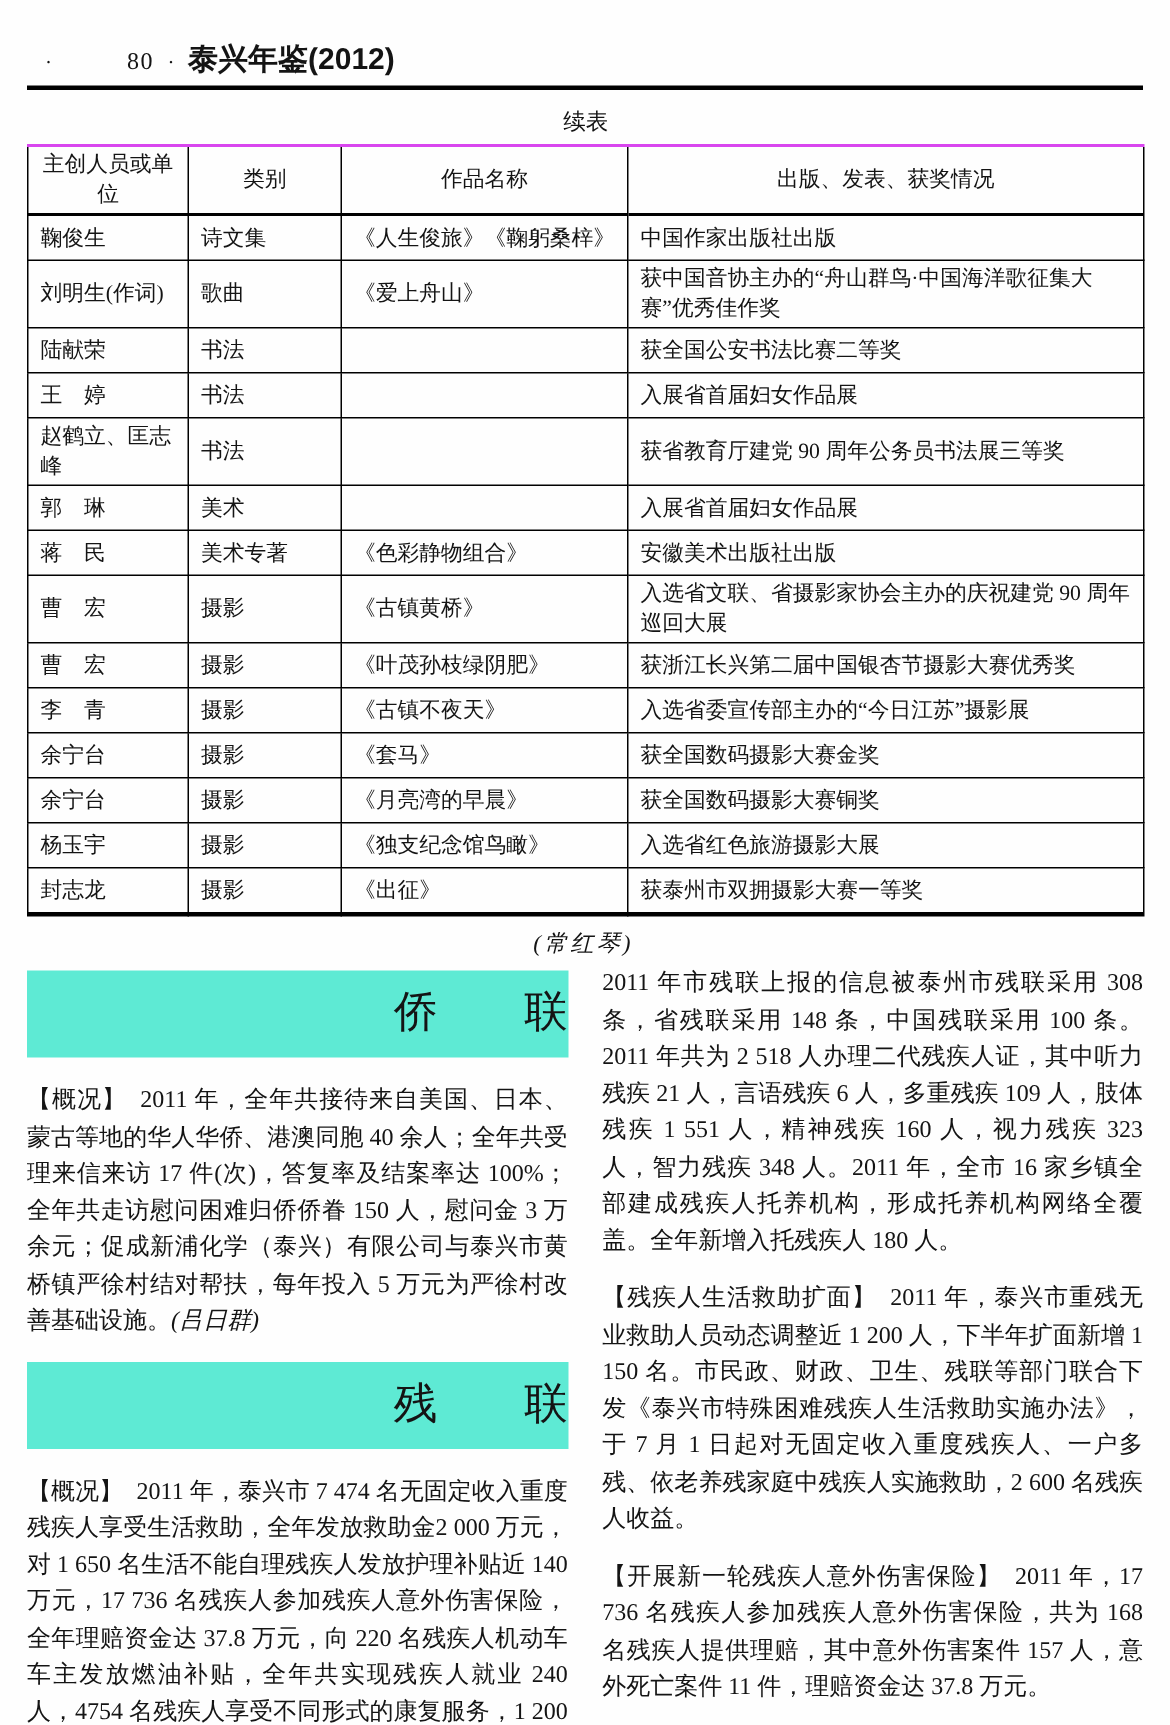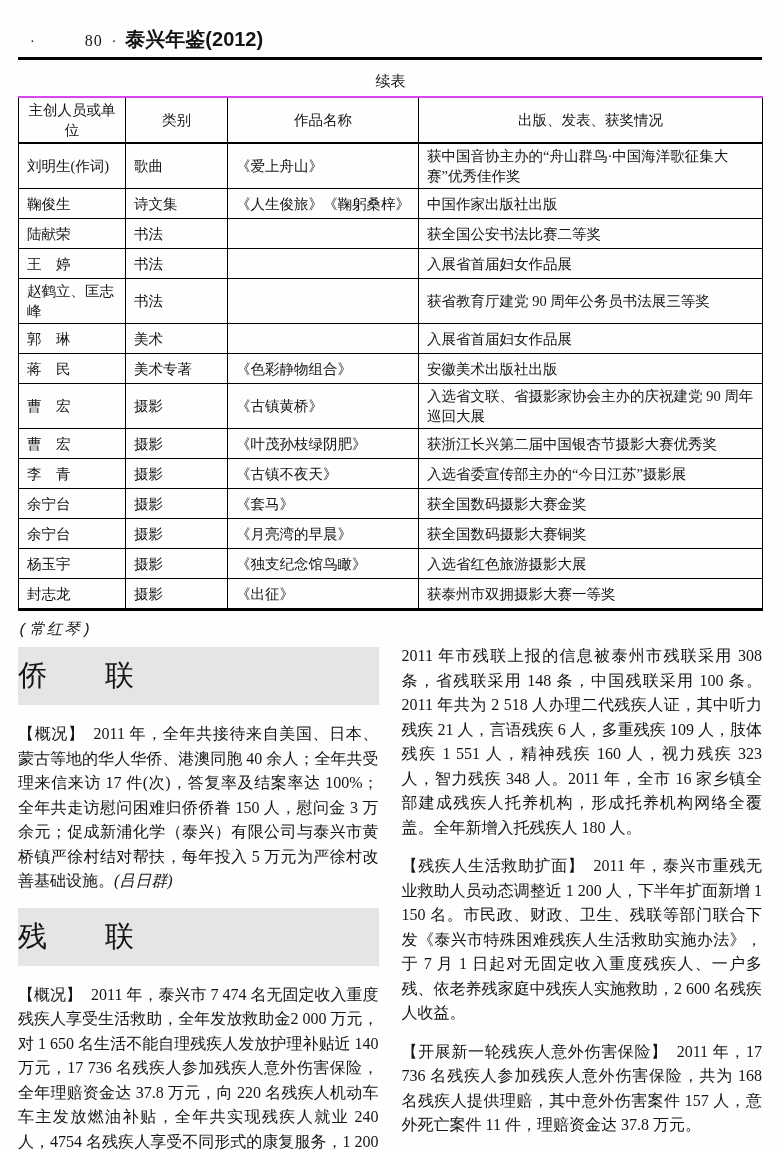--- a/index.html
+++ b/index.html
@@ -35,30 +35,30 @@
     line-height:20px;overflow:hidden;
   }
   table.works thead th{
     font-weight:normal;text-align:center;height:22px;
     border-bottom:2px solid #000;
   }
   table.works td{height:25px;text-align:left;}
   table.works td.c4{padding-right:6px;}
 
   .table-sig{
-    text-align:left;font-size:15.5px;margin:8px 2px 2px 0;
-    font-style:italic;letter-spacing:2px;font-family:Liberation Mono, monospace;
+    text-align:center;font-size:15.5px;margin:8px 2px 2px 0;
+    font-style:italic;letter-spacing:2px;
   }
 
   
   .cols{display:flex;gap:23px;margin-top:4px;}
   .col{flex:1;min-width:0;font-size:16px;line-height:24.5px;text-align:justify;}
 
   .section-box{
-    background:#e5e5e5;text-align:left;
+    background:#5eead4;text-align:right;
     font-size:29px;line-height:1;
     padding:14px 0 15px 0;margin:3px 0 17px 0;
   }
   .para{margin:0 0 14px 0;}
   .entry-head{
     font-family:"Liberation Sans","DejaVu Sans",sans-serif;
     font-weight:normal;margin-right:9px;
   }
   .para-sig{font-style:italic;}
 </style>
@@ -88,30 +88,30 @@
       <thead>
         <tr id="table-header-row">
             <th>主创人员或单位</th>
             <th>类别</th>
             <th>作品名称</th>
             <th>出版、发表、获奖情况</th>
           </tr>
       </thead>
       <tbody id="table-body">
           <tr>
+            <td class="c1">鞠俊生</td>
+            <td class="c2">诗文集</td>
+            <td class="c3">《人生俊旅》《鞠躬桑梓》</td>
+            <td class="c4">中国作家出版社出版</td>
+          </tr>
+          <tr>
             <td class="c1">刘明生(作词)</td>
             <td class="c2">歌曲</td>
             <td class="c3">《爱上舟山》</td>
             <td class="c4">获中国音协主办的“舟山群鸟·中国海洋歌征集大赛”优秀佳作奖</td>
-          </tr>
-          <tr>
-            <td class="c1">鞠俊生</td>
-            <td class="c2">诗文集</td>
-            <td class="c3">《人生俊旅》《鞠躬桑梓》</td>
-            <td class="c4">中国作家出版社出版</td>
           </tr>
           <tr>
             <td class="c1">陆献荣</td>
             <td class="c2">书法</td>
             <td class="c3"></td>
             <td class="c4">获全国公安书法比赛二等奖</td>
           </tr>
           <tr>
             <td class="c1">王　婷</td>
             <td class="c2">书法</td>

